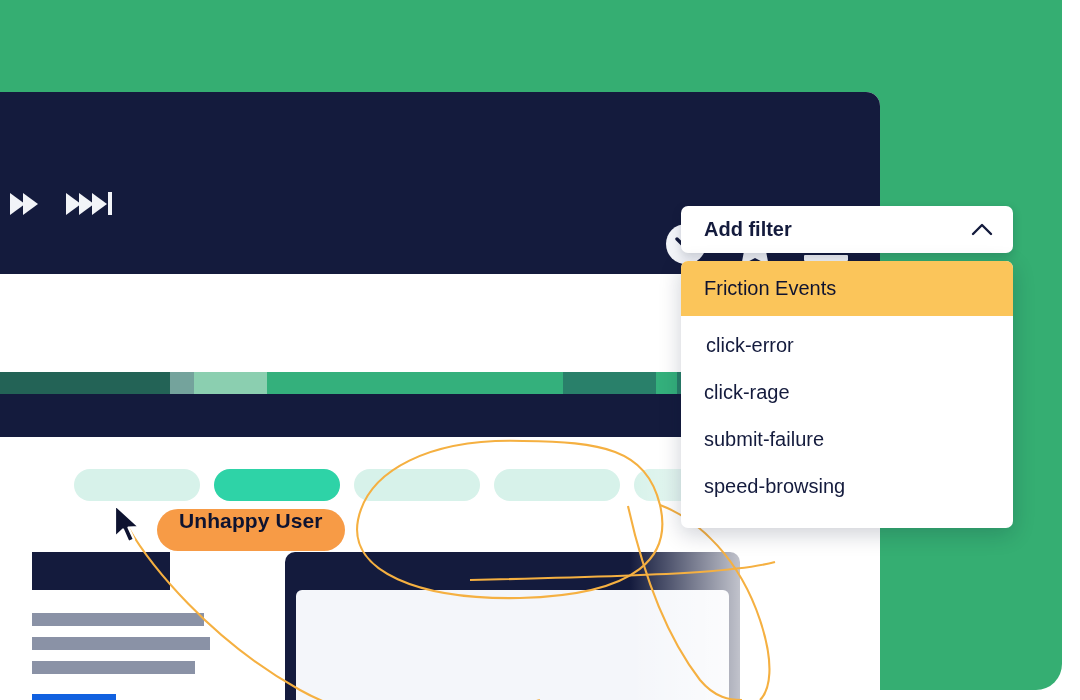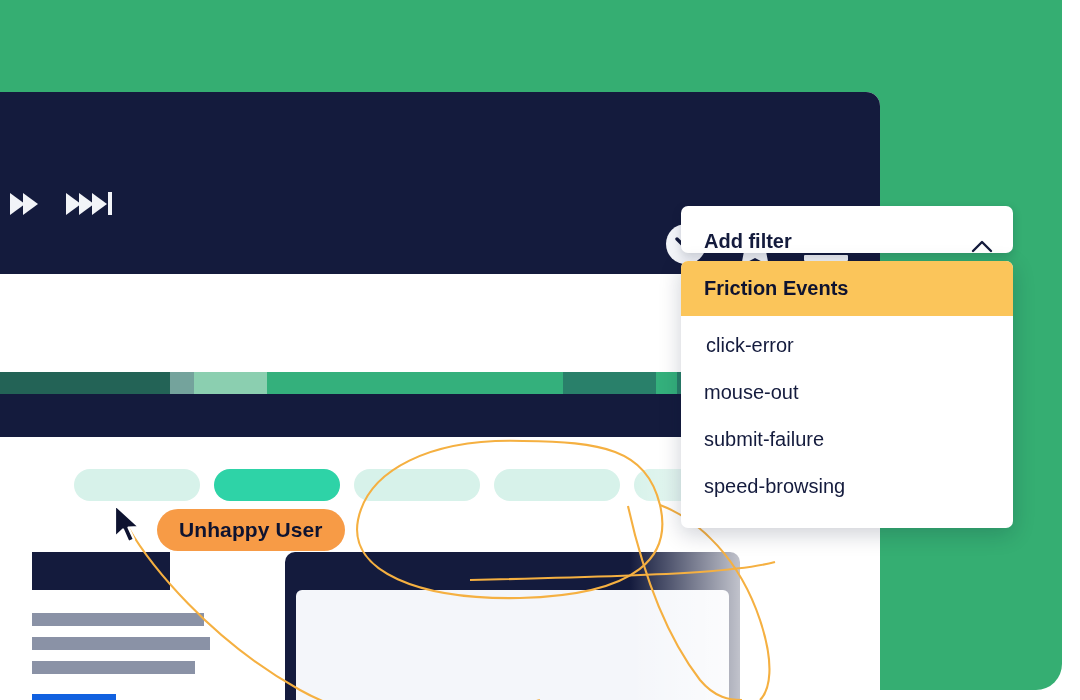--- a/index.html
+++ b/index.html
@@ -256,37 +256,37 @@
     left: 157px;
     top: 509px;
     height: 42px;
     padding: 0 22px;
     border-radius: 21px;
     background: #F79B46;
     color: #0E1330;
     font-size: 21px;
     font-weight: bold;
     display: flex;
-    align-items: center;
+    align-items: flex-start;
     letter-spacing: 0.1px;
     cursor: pointer;
   }
 
   
   .filter-select {
     position: absolute;
     left: 681px;
     top: 206px;
     width: 332px;
     height: 47px;
     background: #ffffff;
     border-radius: 7px;
     box-shadow: 0 3px 10px rgba(10,20,50,0.18);
     display: flex;
-    align-items: flex-end;
+    align-items: center;
     justify-content: space-between;
     padding: 0 20px 0 23px;
     box-sizing: border-box;
     cursor: pointer;
   }
   .filter-select .label {
     font-size: 20px;
     font-weight: bold;
     color: #141B3D;
   }
@@ -299,21 +299,21 @@
     background: #ffffff;
     border-radius: 7px;
     box-shadow: 0 6px 22px rgba(10,20,50,0.20);
     overflow: hidden;
     padding-bottom: 18px;
   }
   .filter-menu .group-head {
     background: #FBC55A;
     color: #0E1330;
     font-size: 20px;
-    font-weight: bold;
+    font-weight: normal;
     padding: 16px 23px 16px 23px;
     cursor: pointer;
   }
   .filter-menu .opt {
     font-size: 20px;
     color: #141B3D;
     padding: 12px 23px;
     cursor: pointer;
   }
   .filter-menu .opt:first-of-type { padding-top: 18px; padding-left: 25px; }
@@ -422,19 +422,19 @@
       <path d="M2 11 L11 2 L20 11" stroke="#141B3D" stroke-width="2.4" fill="none" stroke-linecap="round" stroke-linejoin="round"></path>
     </svg>
   </div>
 
   <div class="filter-menu">
     <div class="group-head">
       <span>Friction Events</span>
     </div>
     <div id="filter-options">
         <div class="opt">click-error</div>
-        <div class="opt">mouse-out</div>
+        <div class="opt">click-rage</div>
         <div class="opt">submit-failure</div>
         <div class="opt">speed-browsing</div>
       </div>
   </div>
 
 </div>
 
 </body></html>

